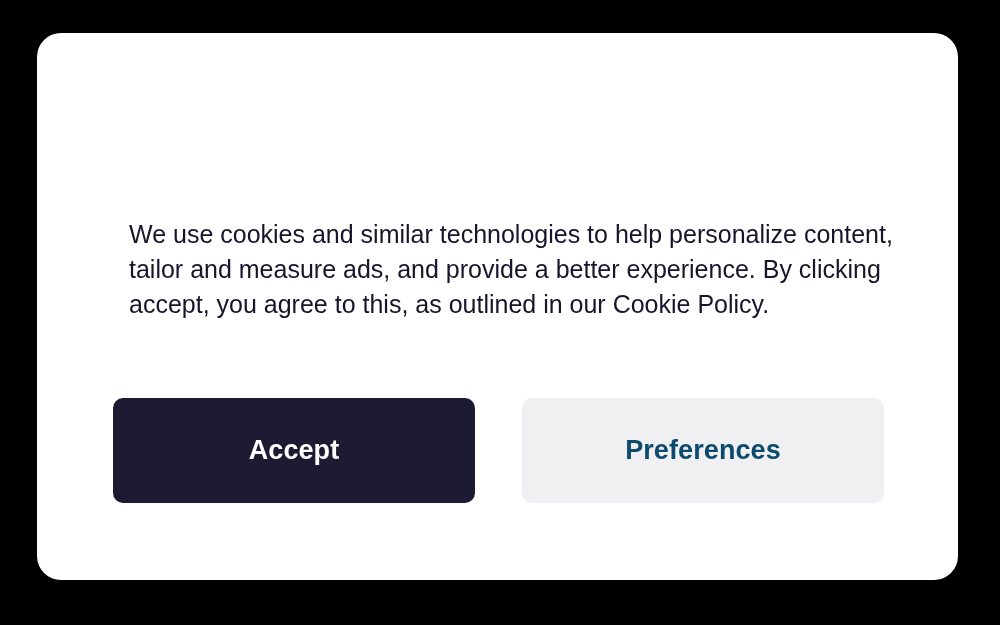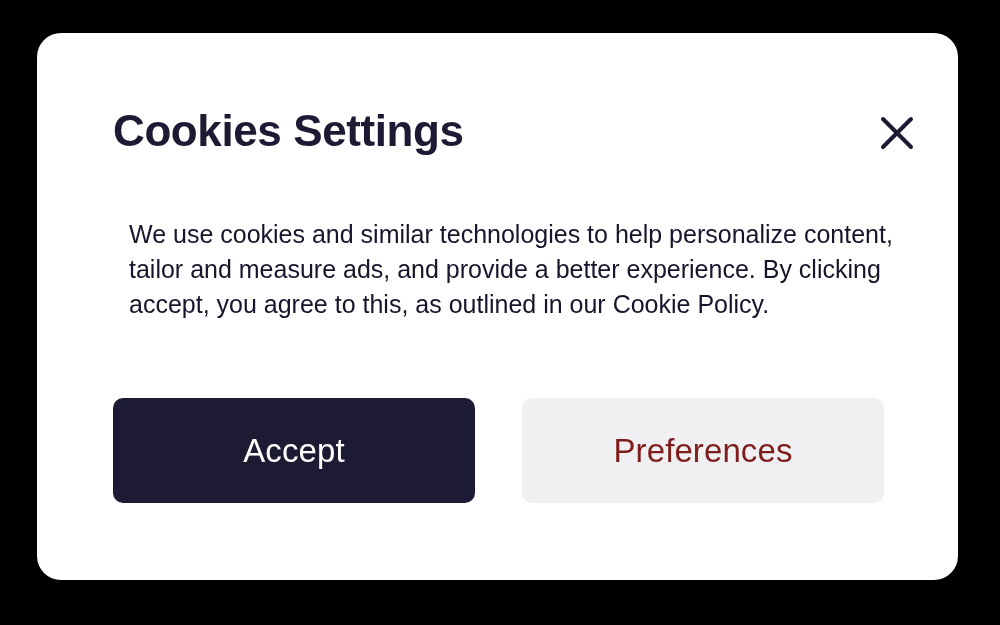--- a/index.html
+++ b/index.html
@@ -107,59 +107,47 @@
     gap: 47px;
   }
 
   .action-button {
     flex: 1 1 362px;
     width: 362px;
     height: 105px;
     border: none;
     border-radius: 10px;
     font-family: "Liberation Sans", sans-serif;
-    font-size: 33px;
-    font-weight: normal;
+    font-size: 27px;
+    font-weight: bold;
     letter-spacing: 0.1px;
     cursor: pointer;
     display: flex;
     align-items: center;
     justify-content: center;
     padding: 12px;
   }
 
   .action-button.primary {
     background: #1d1b33;
     color: #ffffff;
   }
 
   .action-button.secondary {
     background: #f0f0f3;
-    color: #7f1d1d;
+    color: #0c4a6e;
   }
 </style>
 </head>
 <body>
 
 <div id="stage">
 
   <div class="cookie-card">
 
-    <div class="card-header">
-      <h1 class="dialog-title">Cookies Settings</h1>
-
-      <button class="close-button">
-        <span>
-          <svg viewBox="0 0 44 44" xmlns="http://www.w3.org/2000/svg" aria-hidden="true">
-            <line x1="8" y1="8" x2="36" y2="36" stroke="#1D1B33" stroke-width="4" stroke-linecap="round"></line>
-            <line x1="36" y1="8" x2="8" y2="36" stroke="#1D1B33" stroke-width="4" stroke-linecap="round"></line>
-          </svg>
-        </span>
-      </button>
-    </div>
 
     <p class="dialog-body">We use cookies and similar technologies to help personalize content, tailor and measure ads, and provide a better experience. By clicking accept, you agree to this, as outlined in our Cookie Policy.</p>
 
     <div class="dialog-actions">
       <button class="action-button primary">Accept</button>
       <button class="action-button secondary">Preferences</button>
     </div>
 
   </div>
 </div>

